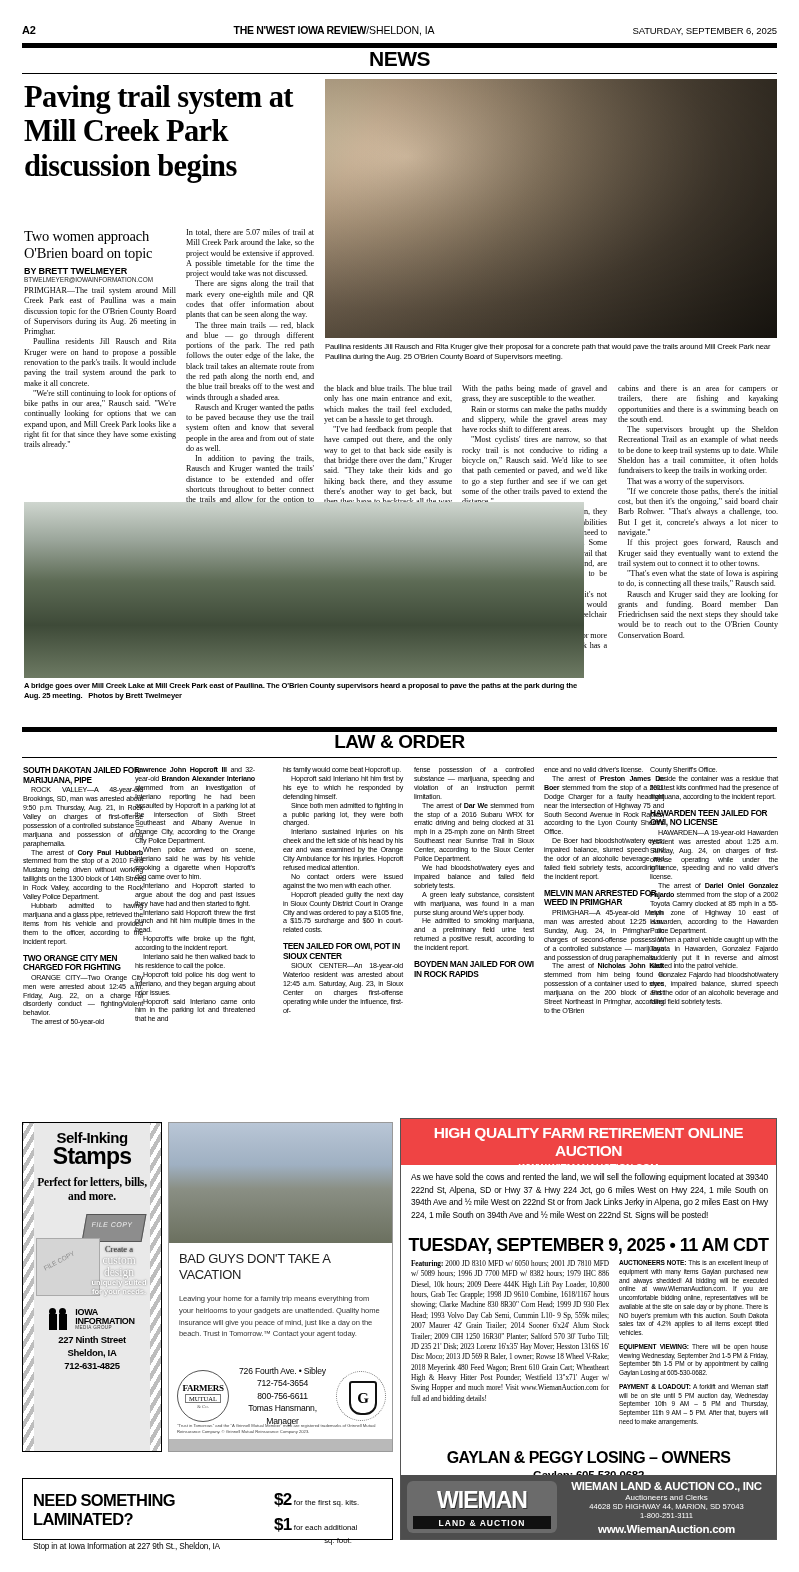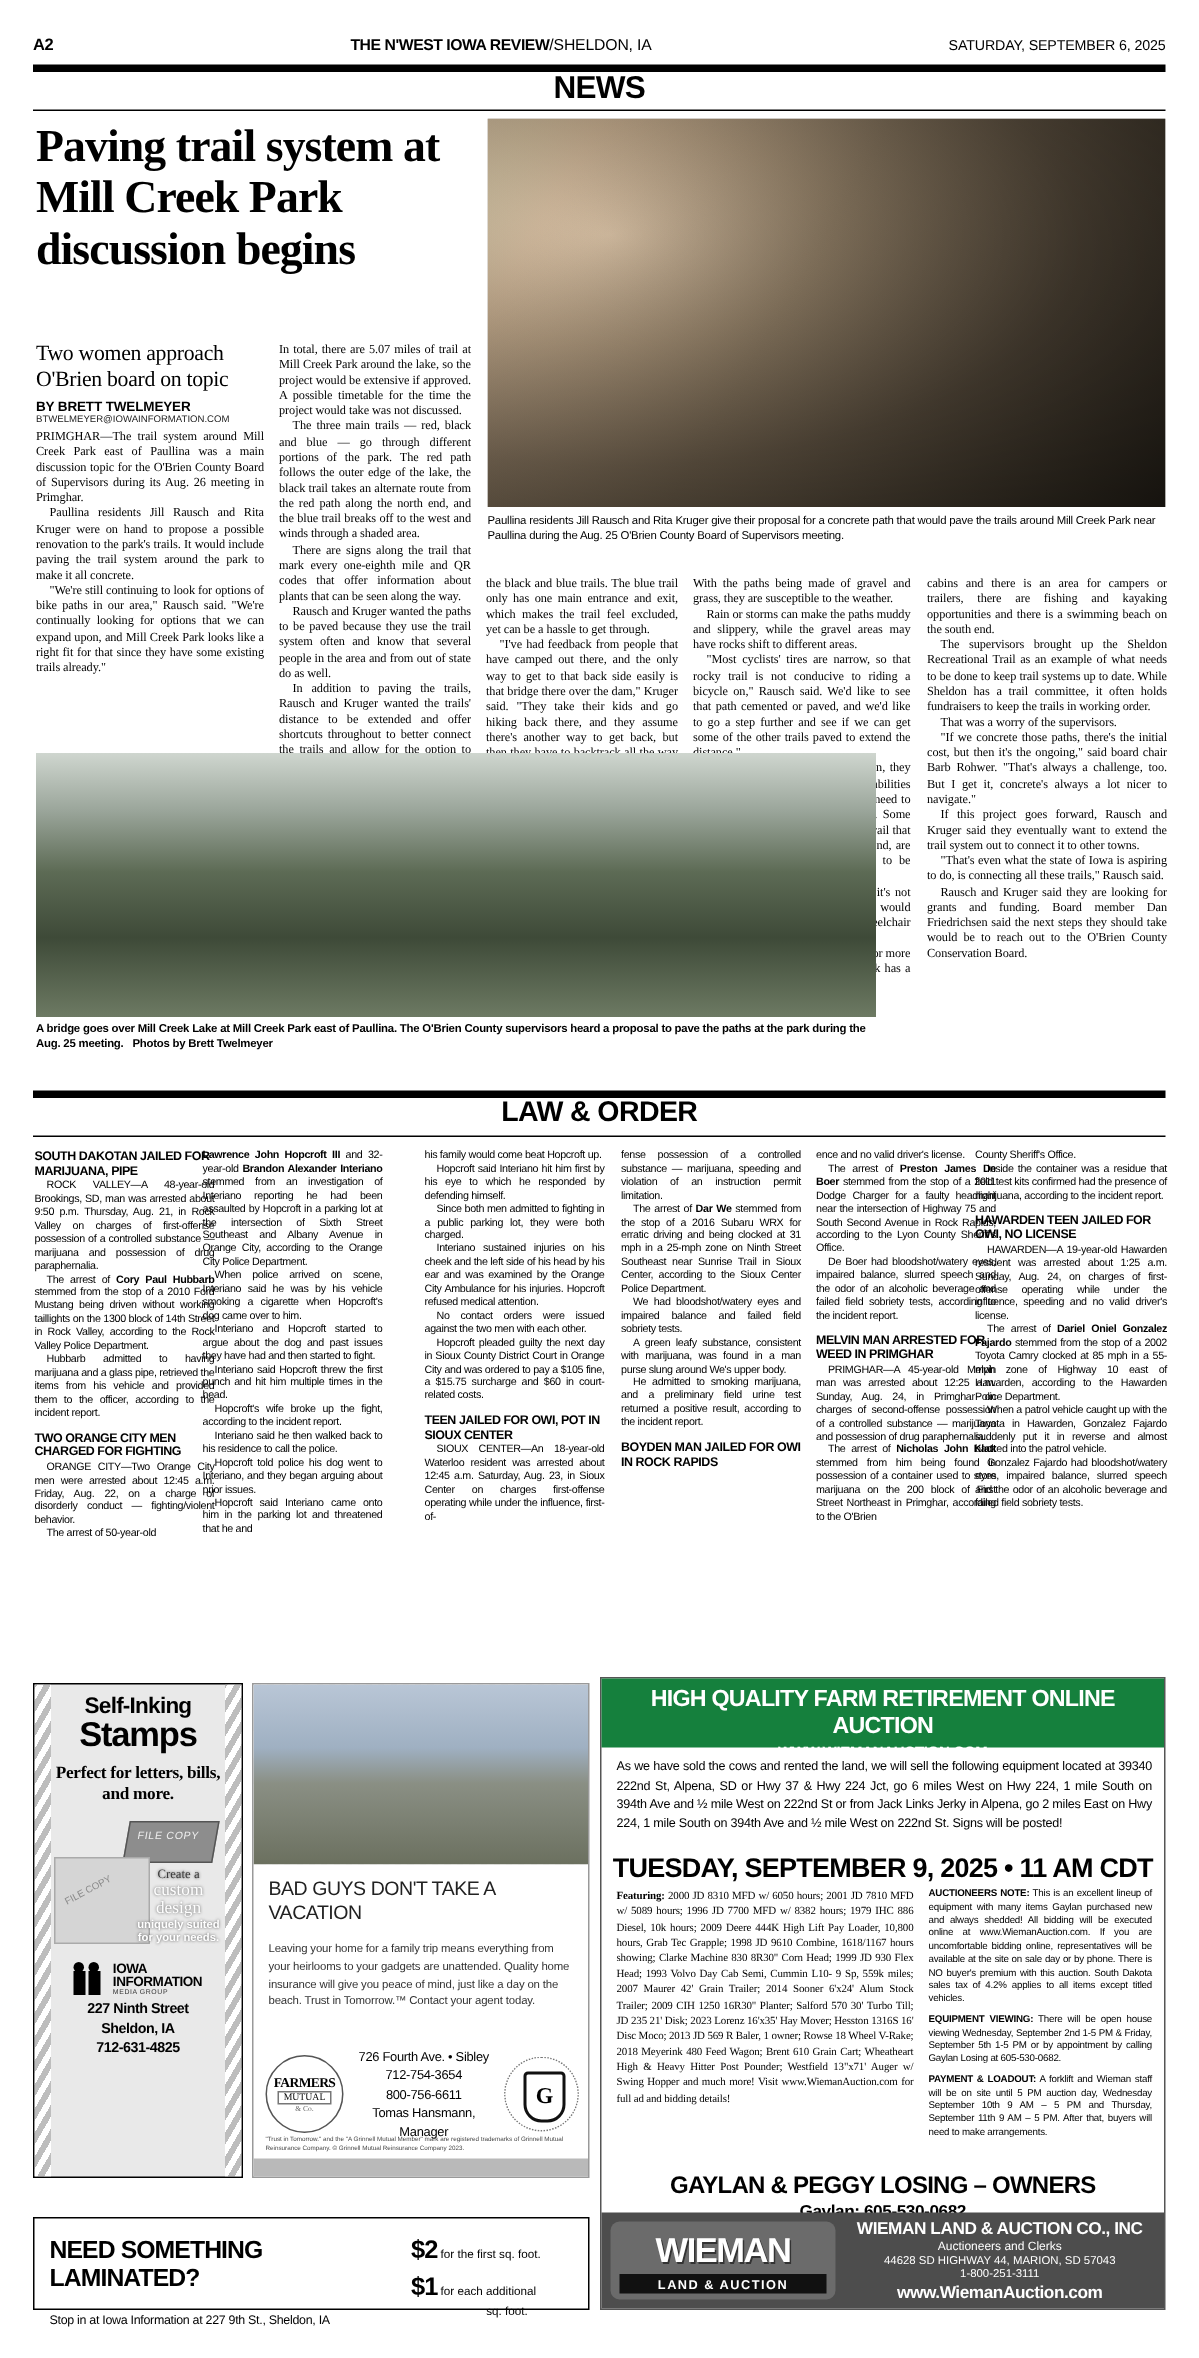--- a/index.html
+++ b/index.html
@@ -145,21 +145,21 @@
   .lam-s{font-family:"Liberation Sans",sans-serif;font-size:8.3px;margin-top:12px;
     letter-spacing:-0.2px;}
   .lam-r{position:absolute;right:8px;top:10px;width:110px;
     font-family:"Liberation Sans",sans-serif;font-size:7.8px;line-height:1.25;}
   .lam-r .row{display:flex;align-items:baseline;gap:2px;}
   .lam-r .big{font-size:17px;font-weight:bold;letter-spacing:-0.6px;}
   .lam-r .sub{text-align:center;margin-left:18px;}
 
   
   .ad-auction{left:400px;top:1118px;width:377px;height:422px;border:1px solid #555;background:#fff;}
-  .au-head{position:absolute;left:0;top:0;width:100%;height:46px;background:#15803d;color:#fff;
+  .au-head{position:absolute;left:0;top:0;width:100%;height:46px;background:#ef4444;color:#fff;
     text-align:center;font-family:"Liberation Sans",sans-serif;}
   .au-head .t{font-weight:bold;font-size:15.5px;letter-spacing:-0.5px;padding-top:5px;}
   .au-head .u{font-weight:bold;font-size:10px;letter-spacing:-0.2px;padding-top:3px;}
   .au-intro{position:absolute;left:10px;top:52px;width:357px;
     font-family:"Liberation Sans",sans-serif;font-size:8.4px;line-height:1.5;
     text-align:justify;letter-spacing:-0.15px;}
   .au-date{position:absolute;left:0;top:116px;width:100%;text-align:center;
     font-family:"Liberation Sans",sans-serif;font-weight:bold;font-size:18px;
     letter-spacing:-0.5px;}
   .au-cols{position:absolute;left:10px;top:140px;width:357px;display:flex;gap:10px;}
@@ -224,22 +224,22 @@
   <div class="byline">BY BRETT TWELMEYER</div>
   <div class="byline-email">BTWELMEYER@IOWAINFORMATION.COM</div>
 
   <div class="col" style="left:24px;top:286px;width:152px;">
       <p class="noindent">PRIMGHAR—The trail system around Mill Creek Park east of Paullina was a main discussion topic for the O'Brien County Board of Supervisors during its Aug. 26 meeting in Primghar.</p>
       <p>Paullina residents Jill Rausch and Rita Kruger were on hand to propose a possible renovation to the park's trails. It would include paving the trail system around the park to make it all concrete.</p>
       <p>"We're still continuing to look for options of bike paths in our area," Rausch said. "We're continually looking for options that we can expand upon, and Mill Creek Park looks like a right fit for that since they have some existing trails already."</p>
     </div>
   <div class="col" style="left:186px;top:228px;width:128px;">
       <p class="noindent">In total, there are 5.07 miles of trail at Mill Creek Park around the lake, so the project would be extensive if approved. A possible timetable for the time the project would take was not discussed.</p>
+      <p>There are signs along the trail that mark every one-eighth mile and QR codes that offer information about plants that can be seen along the way.</p>
       <p>The three main trails — red, black and blue — go through different portions of the park. The red path follows the outer edge of the lake, the black trail takes an alternate route from the red path along the north end, and the blue trail breaks off to the west and winds through a shaded area.</p>
-      <p>There are signs along the trail that mark every one-eighth mile and QR codes that offer information about plants that can be seen along the way.</p>
       <p>Rausch and Kruger wanted the paths to be paved because they use the trail system often and know that several people in the area and from out of state do as well.</p>
       <p>In addition to paving the trails, Rausch and Kruger wanted the trails' distance to be extended and offer shortcuts throughout to better connect the trails and allow for the option to take shorter routes.</p>
       <p>The proposal involves concreting</p>
     </div>
   <div class="col" style="left:324px;top:384px;width:128px;">
       <p class="noindent">the black and blue trails. The blue trail only has one main entrance and exit, which makes the trail feel excluded, yet can be a hassle to get through.</p>
       <p>"I've had feedback from people that have camped out there, and the only way to get to that back side easily is that bridge there over the dam," Kruger said. "They take their kids and go hiking back there, and they assume there's another way to get back, but then they have to backtrack all the way across."</p>
     </div>
   <div class="col" style="left:462px;top:384px;width:145px;">
       <p class="noindent">With the paths being made of gravel and grass, they are susceptible to the weather.</p>
@@ -397,21 +397,21 @@
   </div>
 
   <div class="ad ad-lam">
     <div class="lam-l">
       <div class="lam-h">NEED SOMETHING LAMINATED?</div>
       <div class="lam-s">Stop in at Iowa Information at 227 9th St., Sheldon, IA</div>
     </div>
     <div class="lam-r">
       <div class="row">
           <span class="big">$2</span>
-          <span>for the first sq. foot.</span>
+          <span>for the first sq. kits.</span>
         </div>
       <div class="row" style="margin-top:4px;">
           <span class="big">$1</span>
           <span>for each additional</span>
         </div>
       <div class="sub">sq. foot.</div>
     </div>
   </div>
 
   <div class="ad ad-auction">

